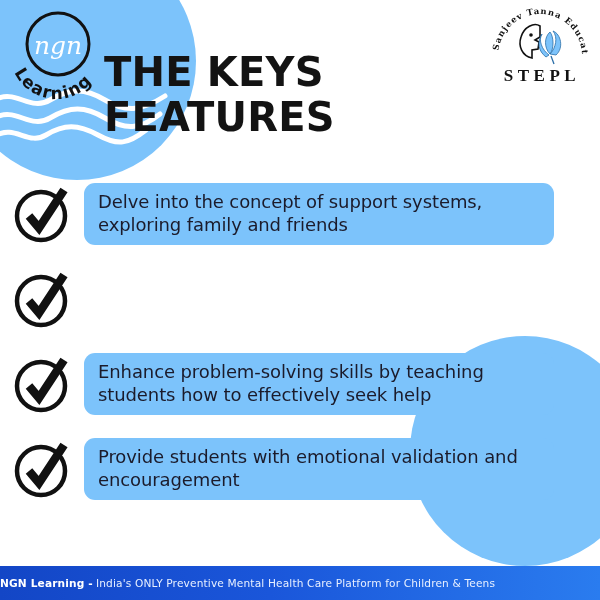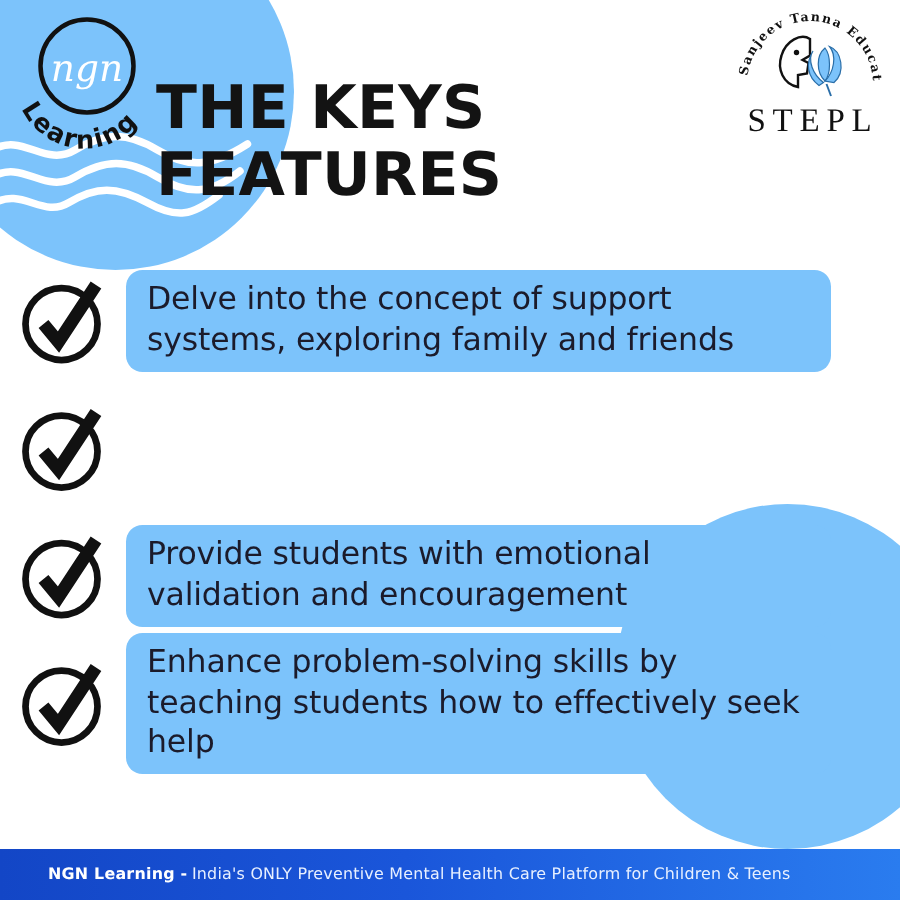--- a/index.html
+++ b/index.html
@@ -60,22 +60,22 @@
   .stepl-logo {
     position: absolute;
     right: 8px;
     top: 4px;
     width: 104px;
     height: 86px;
     text-align: center;
   }
   .stepl-word {
     font-family: "Liberation Serif", serif;
-    font-weight: normal;
-    font-size: 22px;
+    font-weight: bold;
+    font-size: 17px;
     letter-spacing: 4.5px;
     color: #111111;
     margin-top: -4px;
     padding-left: 4px;
   }
 
   
   .title {
     position: absolute;
     left: 104px;
@@ -118,40 +118,39 @@
     margin-right: 46px;
     background: #7cc3fb;
     border-radius: 11px;
     min-height: 62px;
     display: flex;
     align-items: center;
     padding: 6px 16px 8px 14px;
     box-sizing: border-box;
   }
   .feature-text {
-    font-size: 21px;
+    font-size: 18px;
     line-height: 1.28;
     color: #1b1b2b;
     font-family: "DejaVu Sans", sans-serif;
     letter-spacing: -0.1px;
   }
 
   
   .footer-bar {
     position: absolute;
     left: 0;
     bottom: 0;
     width: 600px;
     height: 34px;
     background: linear-gradient(90deg, #1346c6 0%, #1a56da 45%, #2a7cef 100%);
     display: flex;
     align-items: center;
   }
   .footer-text {
-    padding-left: 32px;
     font-size: 10.6px;
     color: #ffffff;
     font-family: "DejaVu Sans", sans-serif;
     letter-spacing: 0.15px;
     white-space: nowrap;
   }
   .footer-brand {
     font-weight: bold;
     color: #ffffff;
   }
@@ -234,31 +233,31 @@
         <path d="M17 33 L 27 45 L 52 7" fill="none" stroke="#111111" stroke-width="8.5" stroke-linecap="butt" stroke-linejoin="miter"></path>
       </svg>
     </div>
 
     <div class="feature-row">
       <svg class="check-icon" viewBox="0 0 62 62">
         <circle cx="29" cy="33" r="24" fill="none" stroke="#111111" stroke-width="4.5"></circle>
         <path d="M17 33 L 27 45 L 52 7" fill="none" stroke="#111111" stroke-width="8.5" stroke-linecap="butt" stroke-linejoin="miter"></path>
       </svg>
       <div class="feature-box">
+        <span class="feature-text">Enhance problem-solving skills by teaching students how to effectively seek help</span>
+      </div>
+    </div>
+
+    <div class="feature-row">
+      <svg class="check-icon" viewBox="0 0 62 62">
+        <circle cx="29" cy="33" r="24" fill="none" stroke="#111111" stroke-width="4.5"></circle>
+        <path d="M17 33 L 27 45 L 52 7" fill="none" stroke="#111111" stroke-width="8.5" stroke-linecap="butt" stroke-linejoin="miter"></path>
+      </svg>
+      <div class="feature-box">
         <span class="feature-text">Provide students with emotional validation and encouragement</span>
-      </div>
-    </div>
-
-    <div class="feature-row">
-      <svg class="check-icon" viewBox="0 0 62 62">
-        <circle cx="29" cy="33" r="24" fill="none" stroke="#111111" stroke-width="4.5"></circle>
-        <path d="M17 33 L 27 45 L 52 7" fill="none" stroke="#111111" stroke-width="8.5" stroke-linecap="butt" stroke-linejoin="miter"></path>
-      </svg>
-      <div class="feature-box">
-        <span class="feature-text">Enhance problem-solving skills by teaching students how to effectively seek help</span>
       </div>
     </div>
 
   </div>
 
   <div class="footer-bar">
     <div class="footer-text">
       <span class="footer-brand">NGN Learning -</span><span class="footer-tag">India's ONLY Preventive Mental Health Care Platform for Children &amp; Teens</span>
     </div>
   </div>

